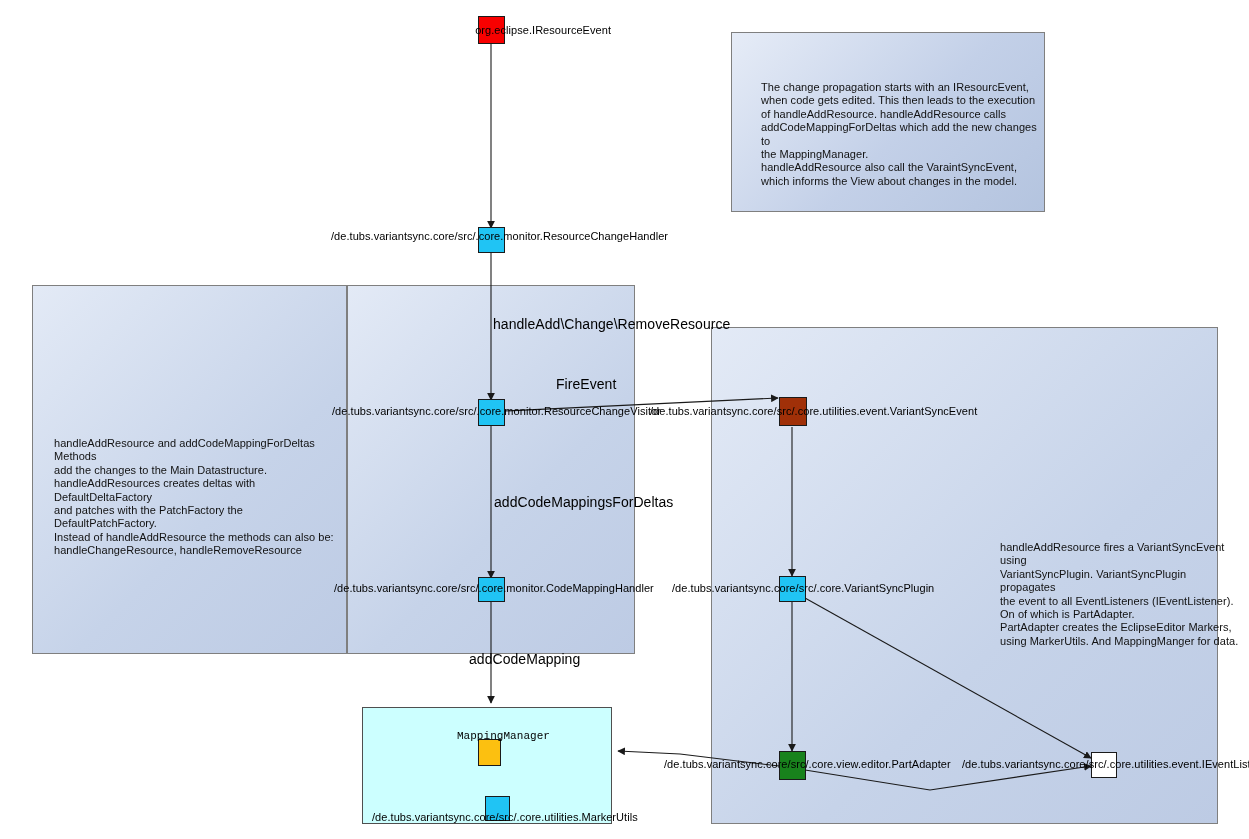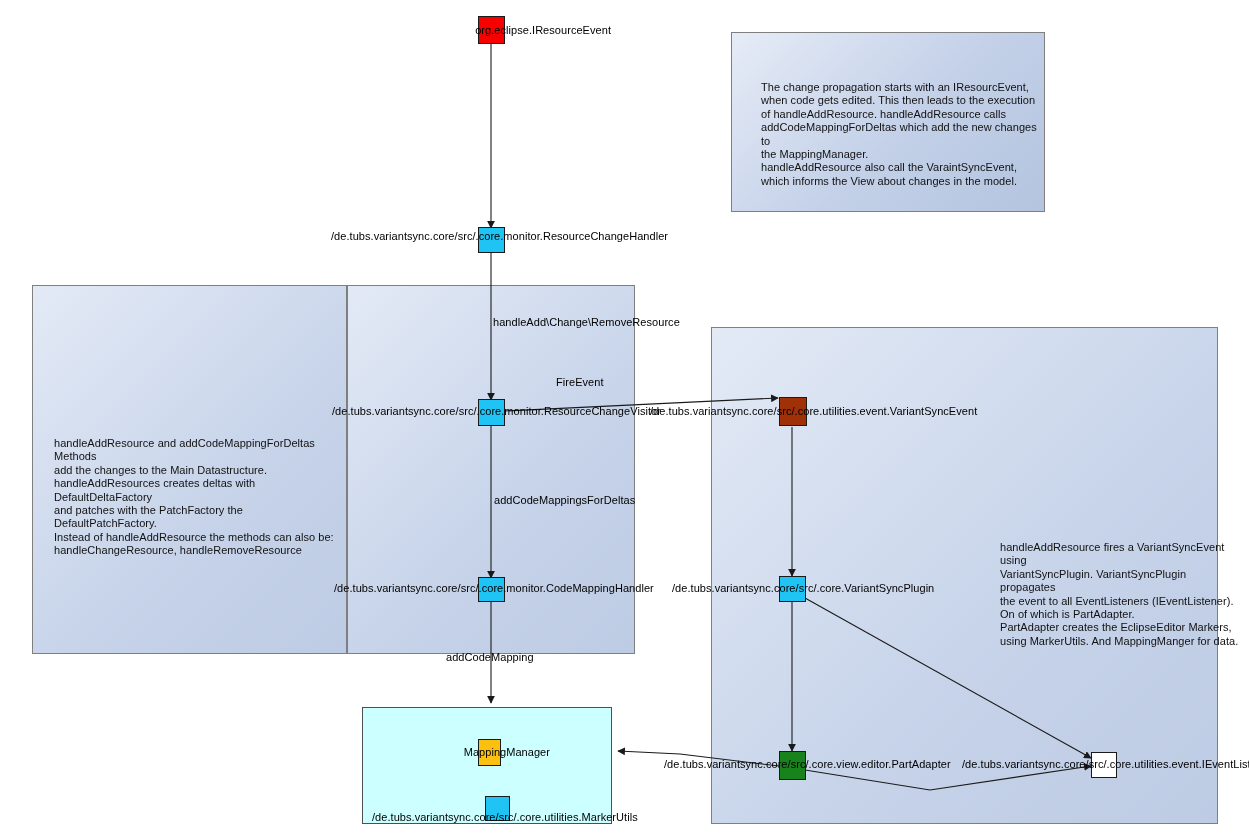--- a/index.html
+++ b/index.html
@@ -55,21 +55,21 @@
     white-space: nowrap;
     z-index: 7;
     letter-spacing: 0.05px;
   }
   .node-label.center {
     text-align: right;
   }
   
   .edge-label {
     position: absolute;
-    font-size: 11px;
+    font-size: 14px;
     color: #000000;
     white-space: nowrap;
     z-index: 7;
     letter-spacing: 0.05px;
   }
   
   #edges {
     position: absolute;
     left: 0;
     top: 0;
@@ -164,26 +164,26 @@
   <div class="node" style="left:779px; top:576px; width:27px; height:26px; background:#20c4f4;"></div>
   <div class="node-label center" style="left:672px; top:582px; width:240px;">/de.tubs.variantsync.core/src/.core.VariantSyncPlugin</div>
 
   <div class="node" style="left:779px; top:751px; width:27px; height:29px; background:#18821c;"></div>
   <div class="node-label center" style="left:664px; top:758px; width:258px;">/de.tubs.variantsync.core/src/.core.view.editor.PartAdapter</div>
 
   <div class="node" style="left:1091px; top:752px; width:26px; height:26px; background:#ffffff;"></div>
   <div class="node-label center" style="left:962px; top:758px; width:278px;">/de.tubs.variantsync.core/src/.core.utilities.event.IEventListener</div>
 
   <div class="node" style="left:478px; top:739px; width:23px; height:27px; background:#fcc010;"></div>
-  <div class="node-label center" style="left:430px; top:746px; width:120px;">MappingManager</div>
+  <div class="node-label center" style="left:430px; top:730px; width:120px;font-family:Liberation Mono, monospace;">MappingManager</div>
 
   <div class="node" style="left:485px; top:796px; width:25px; height:25px; background:#20c4f4;"></div>
   <div class="node-label center" style="left:372px; top:803px; width:242px;margin-top:8px;">/de.tubs.variantsync.core/src/.core.utilities.MarkerUtils</div>
 
   <div class="edge-label" style="left:493px; top:316px;">handleAdd\Change\RemoveResource</div>
 
   <div class="edge-label" style="left:556px; top:376px;">FireEvent</div>
 
   <div class="edge-label" style="left:494px; top:494px;text-align:center;">addCodeMappingsForDeltas</div>
 
-  <div class="edge-label" style="left:446px; top:651px;">addCodeMapping</div>
+  <div class="edge-label" style="left:469px; top:651px;">addCodeMapping</div>
 
 </div>
 
 </body></html>

